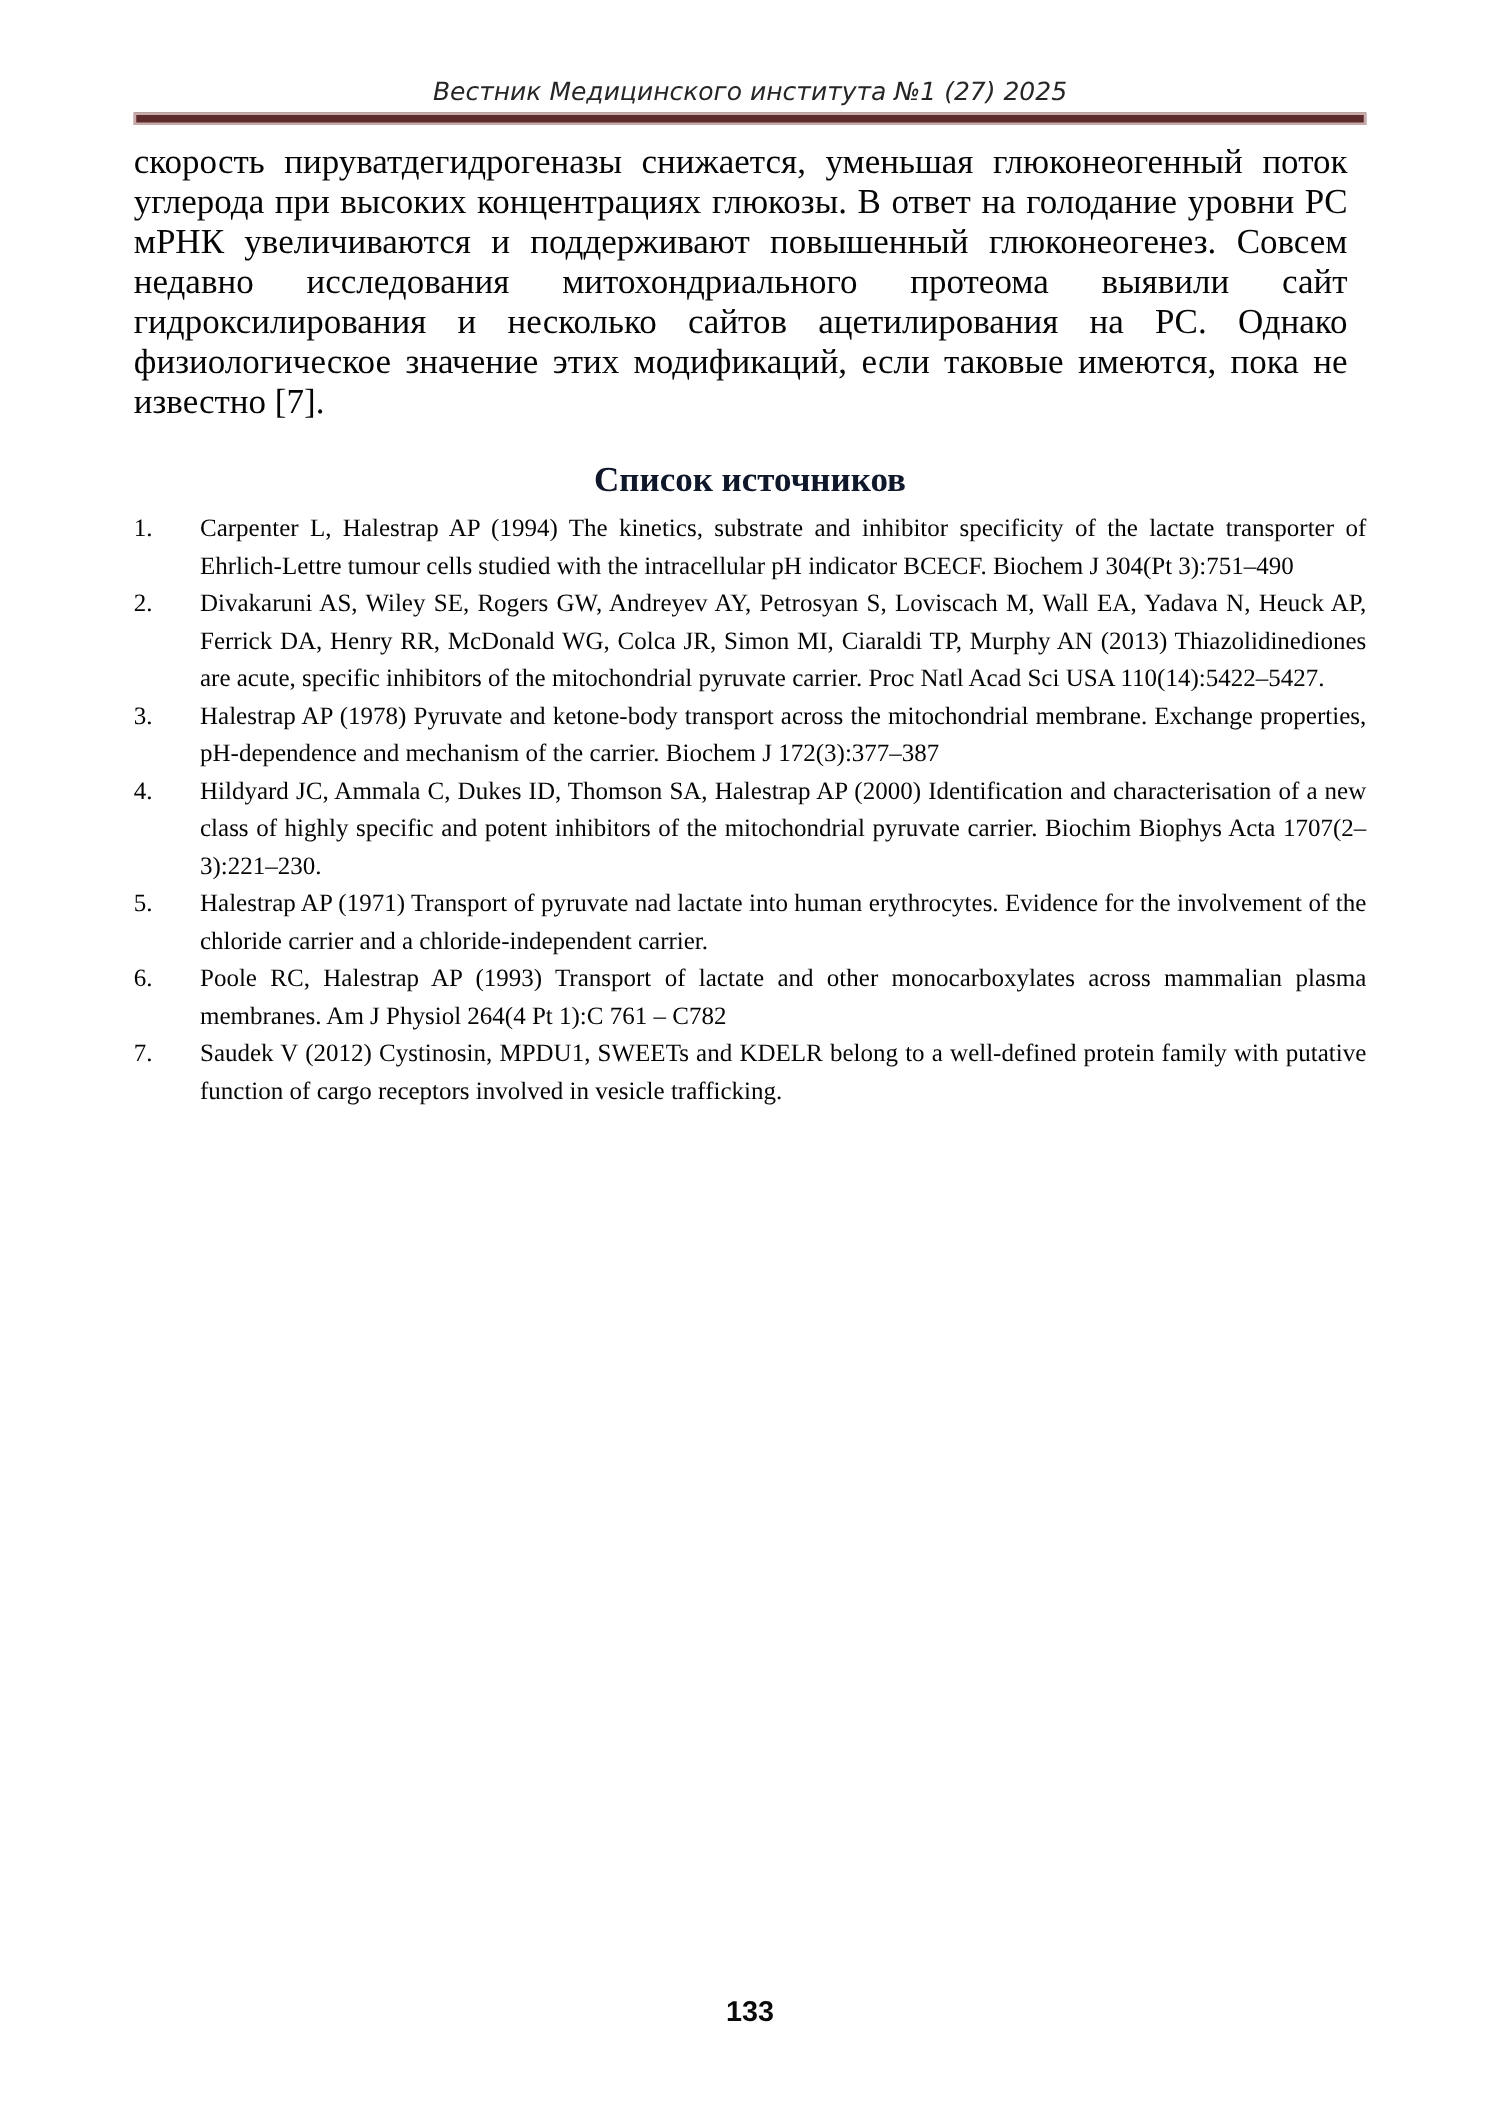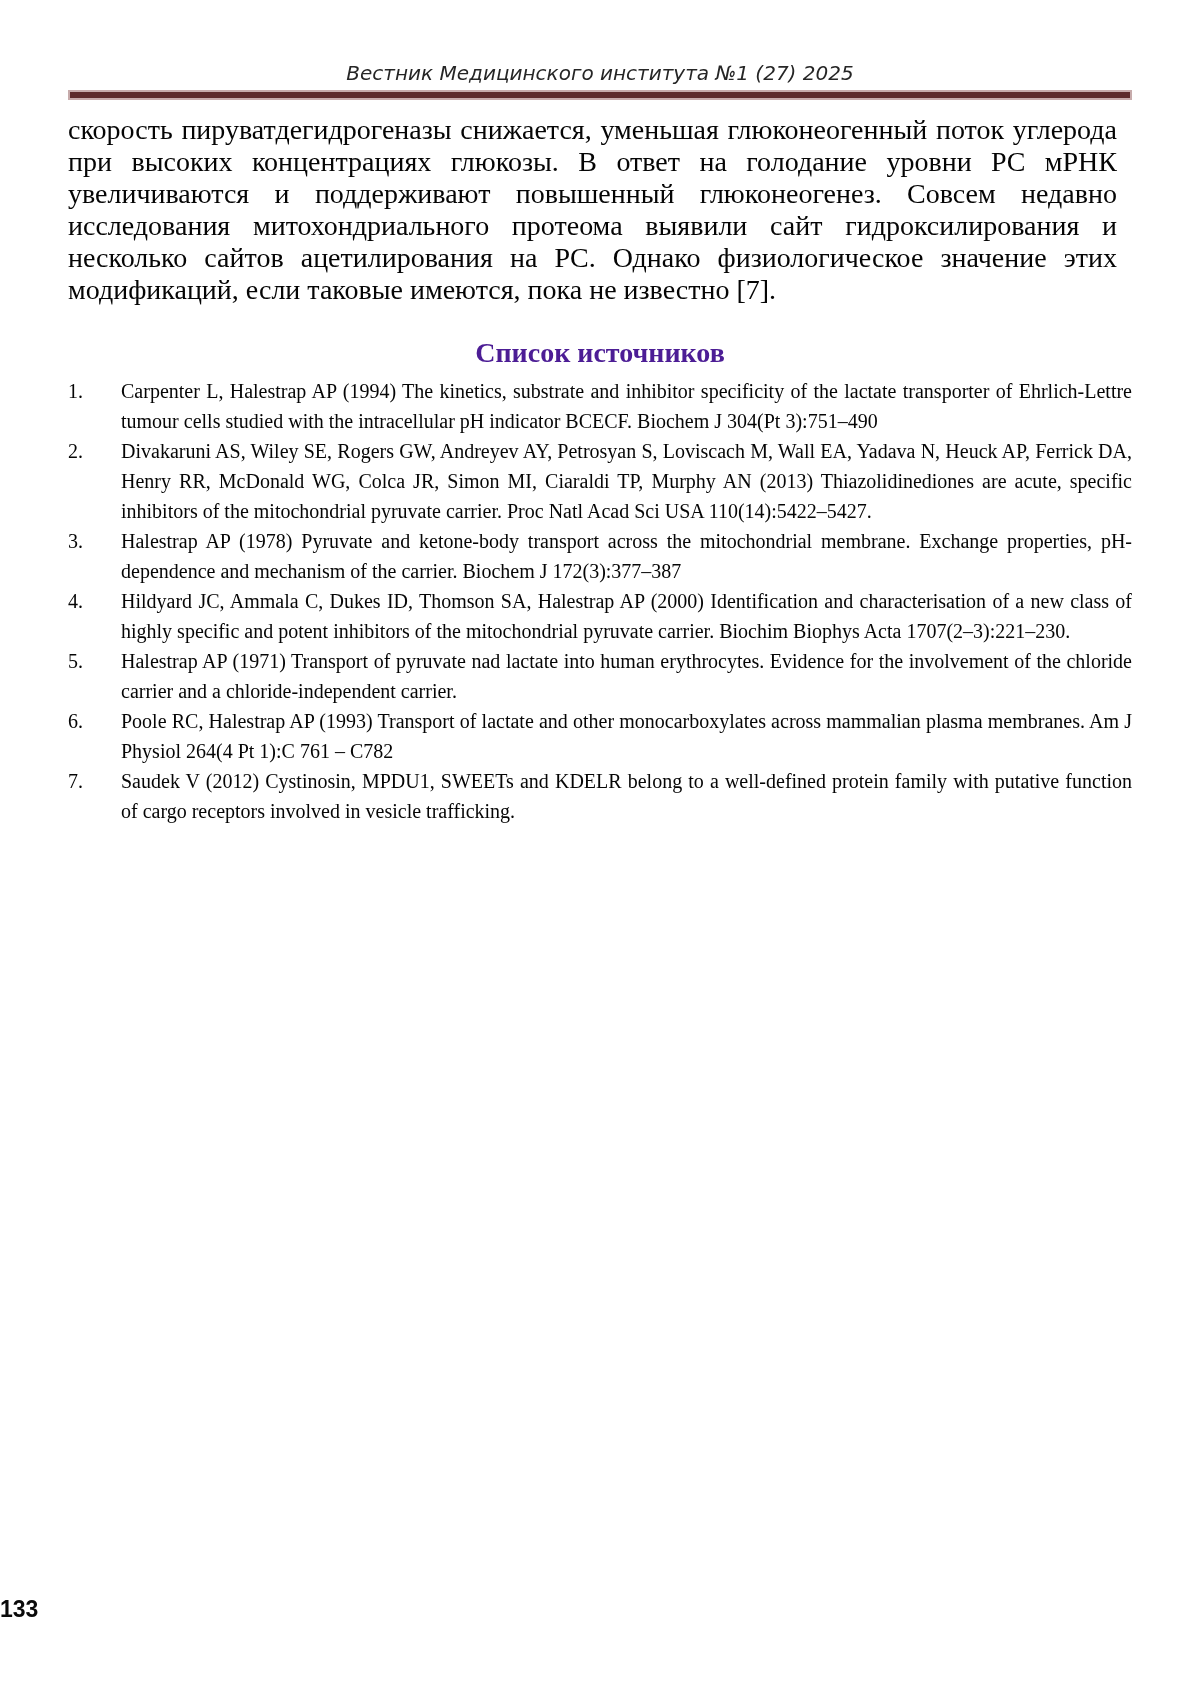--- a/index.html
+++ b/index.html
@@ -14,21 +14,21 @@
     font-family: "Liberation Serif", serif;
     color: #000000;
     overflow: hidden;
   }
   .page {
     position: absolute;
     top: 0; left: 0;
     width: 1200px;
     height: 1697px;
     box-sizing: border-box;
-    padding: 0 68px;
+    padding: 0 107px;
   }
   .journal-title {
     margin-top: 60px;
     text-align: center;
     font-family: "DejaVu Sans", sans-serif;
     font-style: italic;
     font-size: 20px;
     line-height: 26px;
     color: #262626;
   }
@@ -44,21 +44,21 @@
     line-height: 32px;
     text-align: justify;
     color: #050505;
   }
   .refs-heading {
     margin: 30px 0 3px 0;
     text-align: center;
     font-size: 28px;
     font-weight: bold;
     line-height: 34px;
-    color: #4c1d95;
+    color: #0f172a;
   }
   .refs {
     margin-top: 6px;
   }
   .ref {
     display: flex;
     font-size: 20px;
     line-height: 30px;
     color: #050505;
   }
@@ -67,21 +67,21 @@
   }
   .ref-text {
     flex: 1 1 auto;
     text-align: justify;
   }
   .page-number {
     position: absolute;
     top: 1596px;
     left: 0;
     width: 1200px;
-    text-align: left;
+    text-align: center;
     font-family: "Liberation Sans", sans-serif;
     font-weight: bold;
     font-size: 23px;
     line-height: 26px;
     color: #0a0a0a;
   }
 </style>
 </head>
 <body>
 

